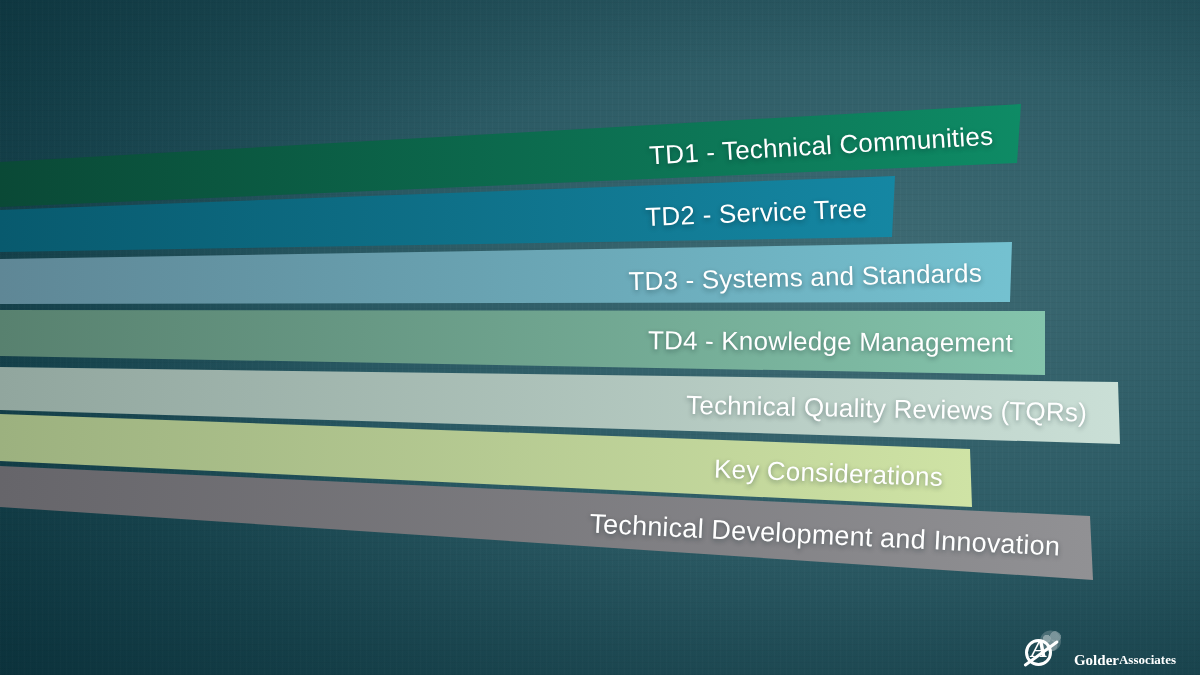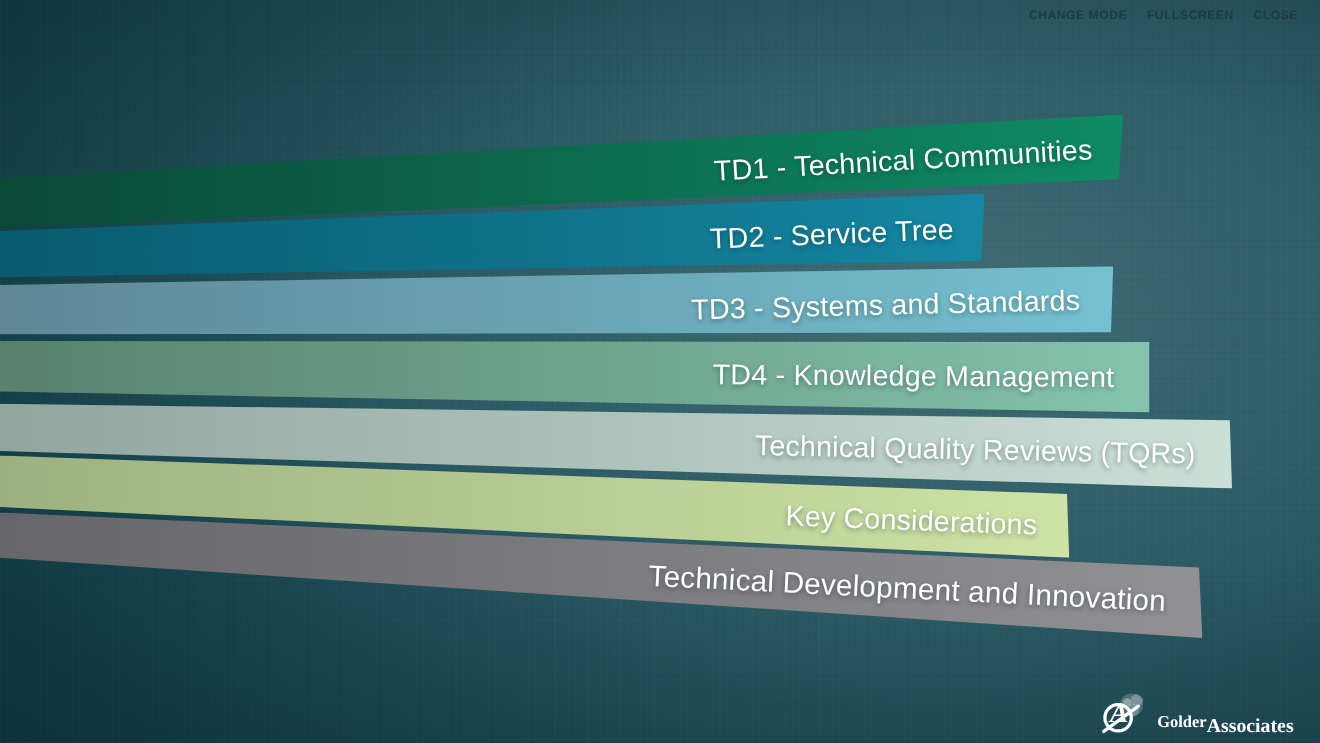--- a/index.html
+++ b/index.html
@@ -46,21 +46,21 @@
       radial-gradient(circle at 50% 50%, rgba(255,255,255,.35) 0 60%, transparent 66%);
   }
   .ring{position:absolute;left:1px;top:6px;width:27px;height:27px;border:3px solid #fff;border-radius:50%;box-sizing:border-box;}
   .mark .a{
     position:absolute;left:7px;top:3px;z-index:2;
     font:italic 700 25px "Liberation Serif","DejaVu Serif",serif;line-height:1;
   }
   .slash{position:absolute;left:-4px;top:19px;width:42px;height:2.5px;background:#fff;transform:rotate(-36deg);border-radius:2px;}
   .logotext{display:flex;flex-direction:row;font-family:"Liberation Serif","DejaVu Serif",serif;font-weight:700;line-height:1.02;padding-bottom:1px;}
   .logotext .l1{font-size:15px;margin-left:11px;}
-  .logotext .l2{font-size:18px;}
+  .logotext .l2{font-size:13px;}
 </style>
 </head>
 <body>
 
 <div class="stage">
   <div class="texture"></div>
 
   <div class="bars" id="bars">
       <div class="bar" style="clip-path: polygon(0px 162px, 1021px 104px, 1017px 163px, 0px 207px); background: linear-gradient(to right, rgb(10, 73, 54) 0%, rgb(14, 139, 101) 85%);"></div>
       <div class="bar-label" style="width: 1021px; top: 114px; padding-right: 28px; font-size: 26px; transform: rotate(-3.3deg);">TD1 - Technical Communities</div>
@@ -73,25 +73,20 @@
       <div class="bar" style="clip-path: polygon(0px 367px, 1118px 382px, 1120px 444px, 0px 410px); background: linear-gradient(to right, rgb(145, 166, 158) 0%, rgb(202, 223, 214) 93%);"></div>
       <div class="bar-label" style="width: 1118px; top: 393px; padding-right: 31px; font-size: 26px; transform: rotate(1.1deg);">Technical Quality Reviews (TQRs)</div>
       <div class="bar" style="clip-path: polygon(0px 414px, 970px 449px, 972px 507px, 0px 461px); background: linear-gradient(to right, rgb(156, 177, 127) 0%, rgb(207, 227, 165) 81%);"></div>
       <div class="bar-label" style="width: 970px; top: 458px; padding-right: 27px; font-size: 26px; transform: rotate(2.1deg);">Key Considerations</div>
       <div class="bar" style="clip-path: polygon(0px 466px, 1090px 516px, 1093px 580px, 0px 507px); background: linear-gradient(to right, rgb(102, 101, 106) 0%, rgb(145, 145, 148) 91%);"></div>
       <div class="bar-label" style="width: 1090px; top: 528px; padding-right: 30px; font-size: 27px; transform: rotate(2.8deg);">Technical Development and Innovation</div>
     </div>
 
   <div class="vignette"></div>
 
-  <header class="menu">
-    <span>CHANGE MODE</span>
-    <span>FULLSCREEN</span>
-    <span>CLOSE</span>
-  </header>
 
   <div class="logo">
     <div class="mark">
       <div class="globe"></div>
       <div class="ring"></div>
       <span class="a">A</span>
       <div class="slash"></div>
     </div>
     <div class="logotext">
       <span class="l1">Golder</span>

